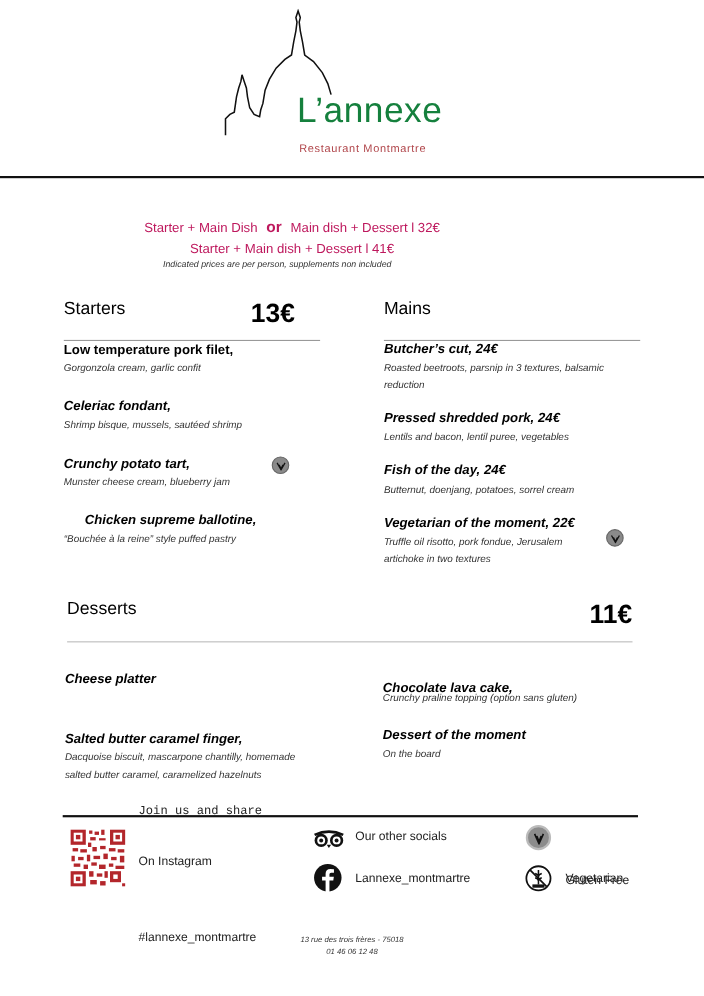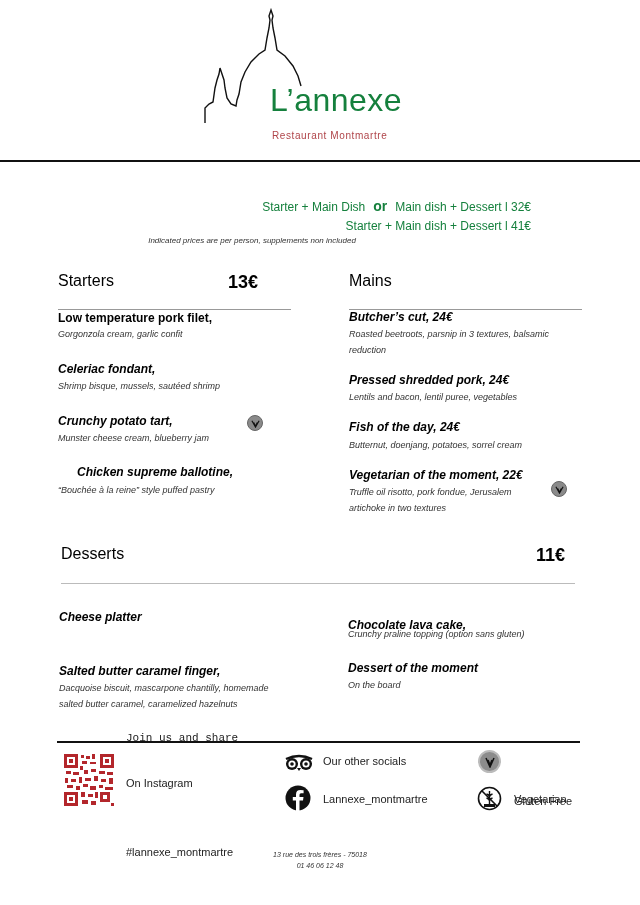--- a/index.html
+++ b/index.html
@@ -2,25 +2,25 @@
 <html><head>
 <meta charset="utf-8">
 <style>
   html, body { margin:0; padding:0; background:#ffffff; }
   body { width:640px; height:905px; position:relative; overflow:hidden; font-family:"Liberation Sans", sans-serif; color:#000; }
   .abs { position:absolute; }
   .logo-svg { position:absolute; left:203px; top:8px; }
   .brand { position:absolute; left:270px; top:84px; font-family:Liberation Sans, sans-serif; font-size:32px; color:#15803d; letter-spacing:0.5px; line-height:1; }
   .brand-sub { position:absolute; left:272px; top:130px; font-size:10px; color:#b0454a; letter-spacing:0.6px; }
   .top-rule { position:absolute; left:0; top:160px; width:640px; height:2px; background:#111; }
-  .formula { position:absolute; left:0; width:531px; text-align:right; font-size:12px; color:#15803d; }
+  .formula { position:absolute; left:0; width:531px; text-align:center; font-size:12px; color:#be185d; }
   .formula .or { font-weight:bold; font-size:14px; margin:0 8px; }
   .note { position:absolute; left:0; width:504px; text-align:center; top:236px; font-size:8px; font-style:italic; color:#333; }
   .sec-title { position:absolute; font-size:16px; font-weight:normal; }
-  .sec-price { position:absolute; font-size:18px; font-weight:bold; }
+  .sec-price { position:absolute; font-size:24px; font-weight:bold; }
   .rule { position:absolute; height:1px; background:#999; }
   .item-name { position:absolute; font-size:12px; font-weight:bold; font-style:italic; white-space:nowrap; }
   .item-name.upright { font-style:normal; }
   .item-desc { position:absolute; font-size:9px; font-style:italic; color:#333; line-height:16px; }
   .veg-badge { position:absolute; width:14px; height:14px; border-radius:50%; background:#8a8a8a; border:1px solid #666; display:flex; align-items:center; justify-content:center; }
   .veg-badge svg { width:9px; height:9px; }
   .footer-rule { position:absolute; left:57px; top:741px; width:523px; height:2px; background:#111; }
   .ftxt { position:absolute; font-size:11px; color:#222; white-space:nowrap; }
   .addr { position:absolute; left:0; width:640px; text-align:center; font-size:7px; font-style:italic; color:#333; }
 </style>

